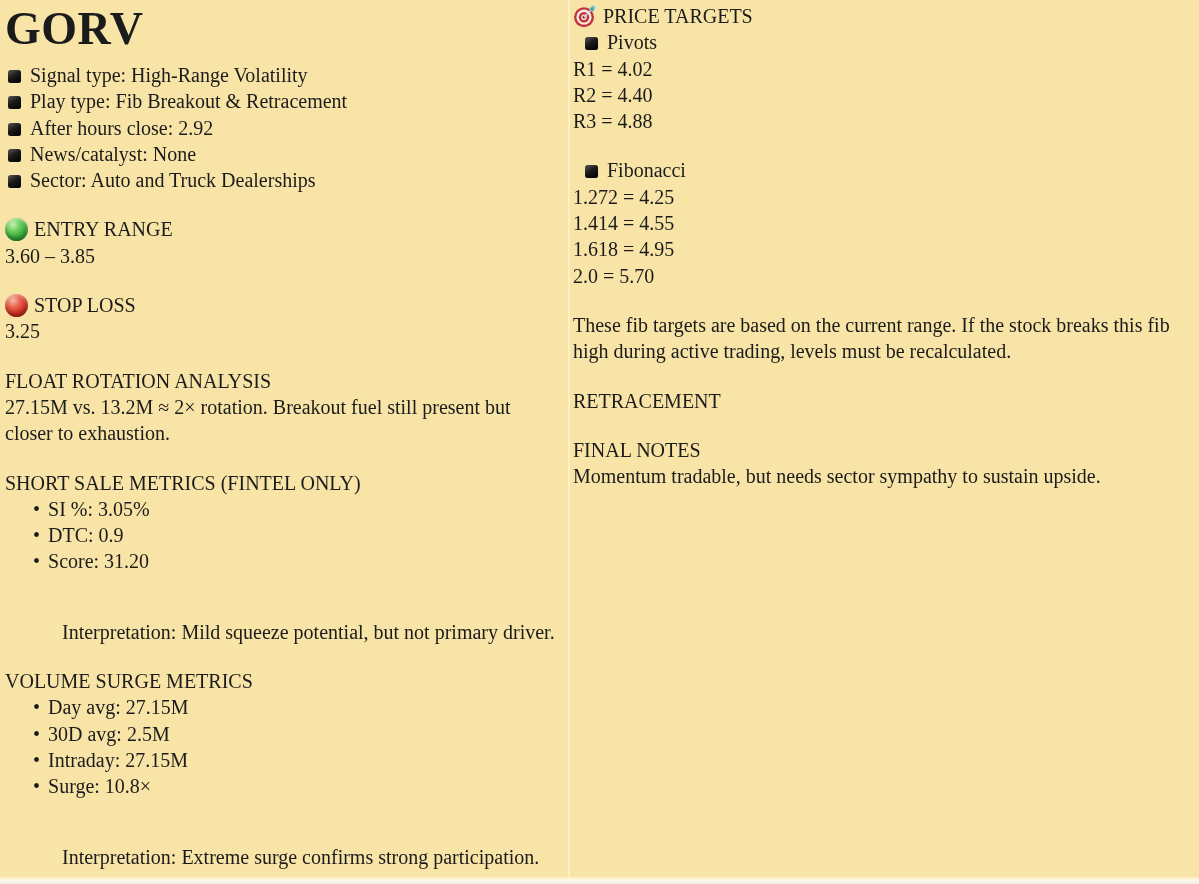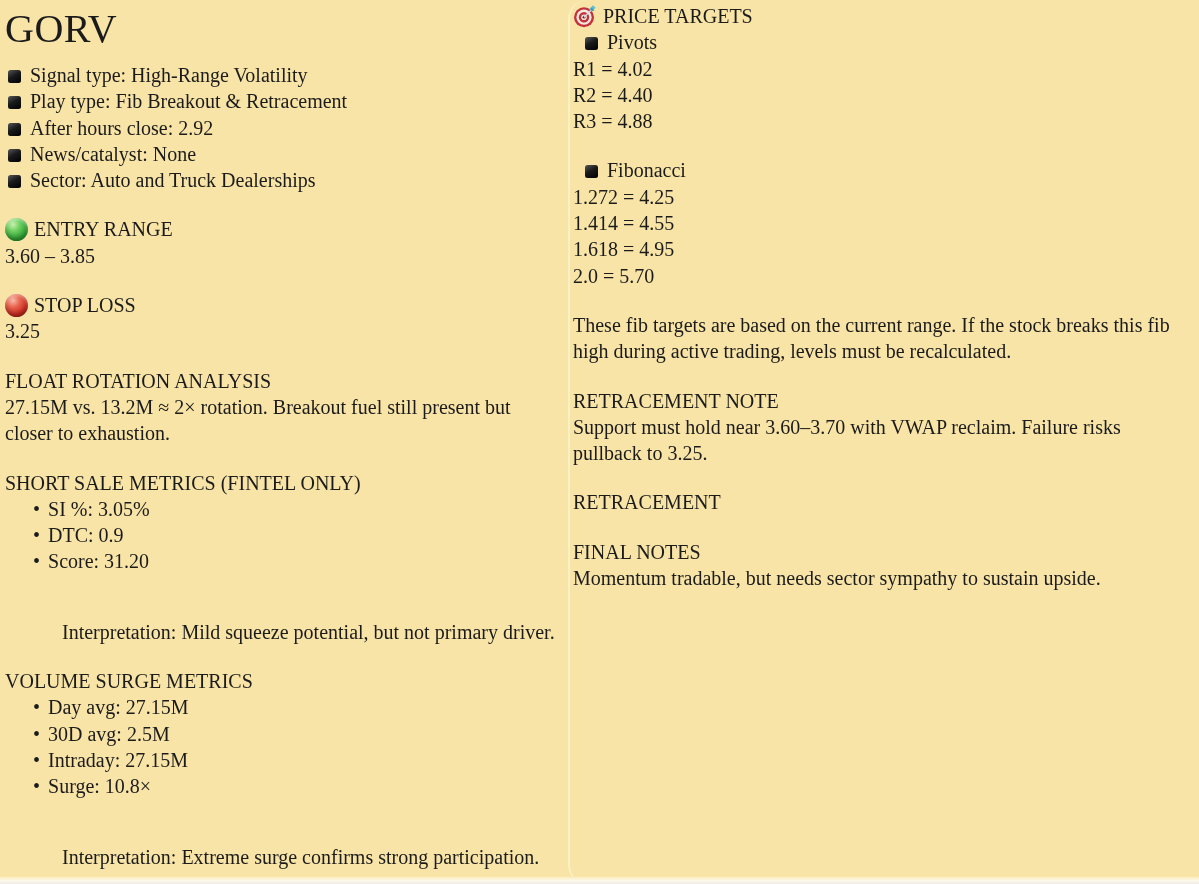--- a/index.html
+++ b/index.html
@@ -20,26 +20,25 @@
     width: 568px;
     box-sizing: border-box;
     padding: 3px 10px 0 5px;
     flex: none;
   }
   .col-right {
     flex: 1;
     box-sizing: border-box;
     border-left: 2px solid #fcf1c3;
     padding: 3px 8px 0 3px;
-    border-radius: 19px;
   }
   .title {
-    font-size: 40px;
+    font-size: 46px;
     line-height: 49px;
-    font-weight: normal;
+    font-weight: bold;
     margin: 1px 0 9px 0;
     letter-spacing: 0.5px;
   }
   .section { margin-top: 23px; }
   .sq {
     display: inline-block;
     width: 13px; height: 13px;
     border-radius: 2.5px;
     background: linear-gradient(150deg, #585858 0%, #1a1a1a 45%, #000 100%);
     margin: 0 9px 0 3px;
@@ -152,24 +151,20 @@
         <div><span class="sq indented"></span><span>Fibonacci</span></div>
         <div>1.272 = 4.25</div>
         <div>1.414 = 4.55</div>
         <div>1.618 = 4.95</div>
         <div>2.0 = 5.70</div>
       </div>
 
       <div class="section">These fib targets are based on the current range. If the stock breaks this fib high during active trading, levels must be recalculated.</div>
     </div>
 
-    <div class="section">
-      <div>RETRACEMENT NOTE</div>
-      <div>Support must hold near 3.60–3.70 with VWAP reclaim. Failure risks pullback to 3.25.</div>
-    </div>
 
 
     <div class="section">
       <div>RETRACEMENT</div>
     </div>
 
     <div class="section">
       <div>FINAL NOTES</div>
       <div>Momentum tradable, but needs sector sympathy to sustain upside.</div>
     </div>

